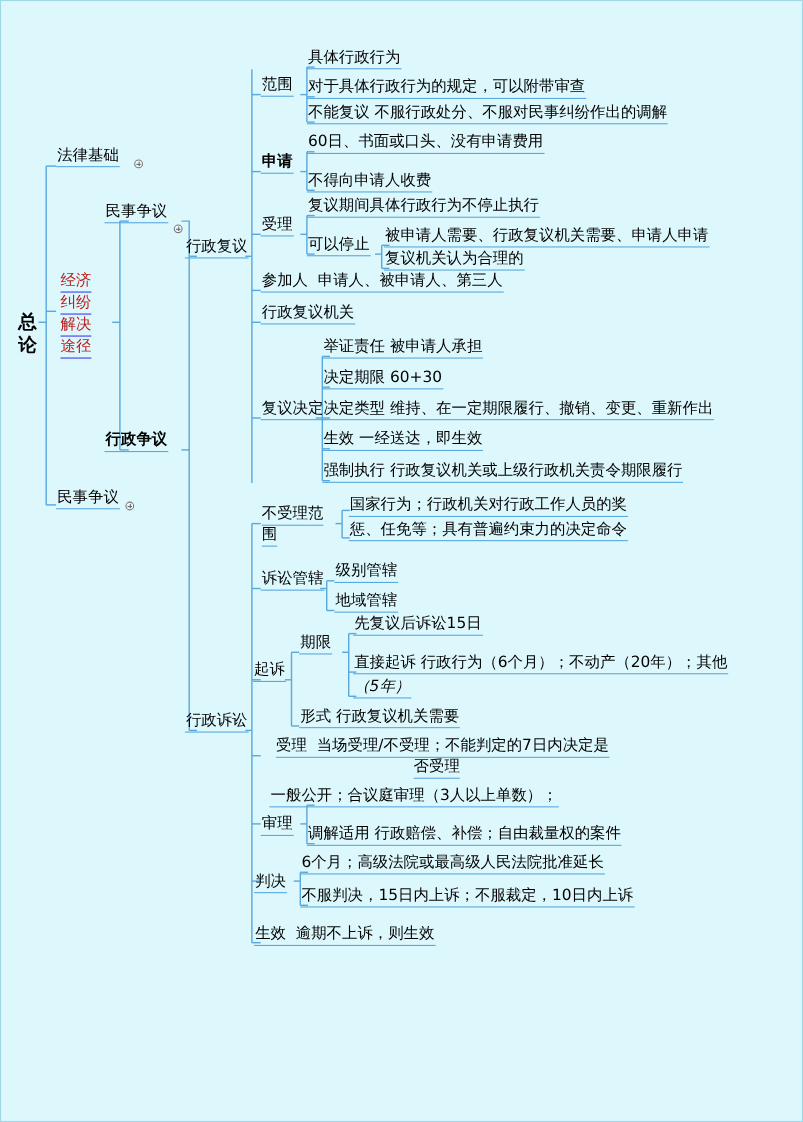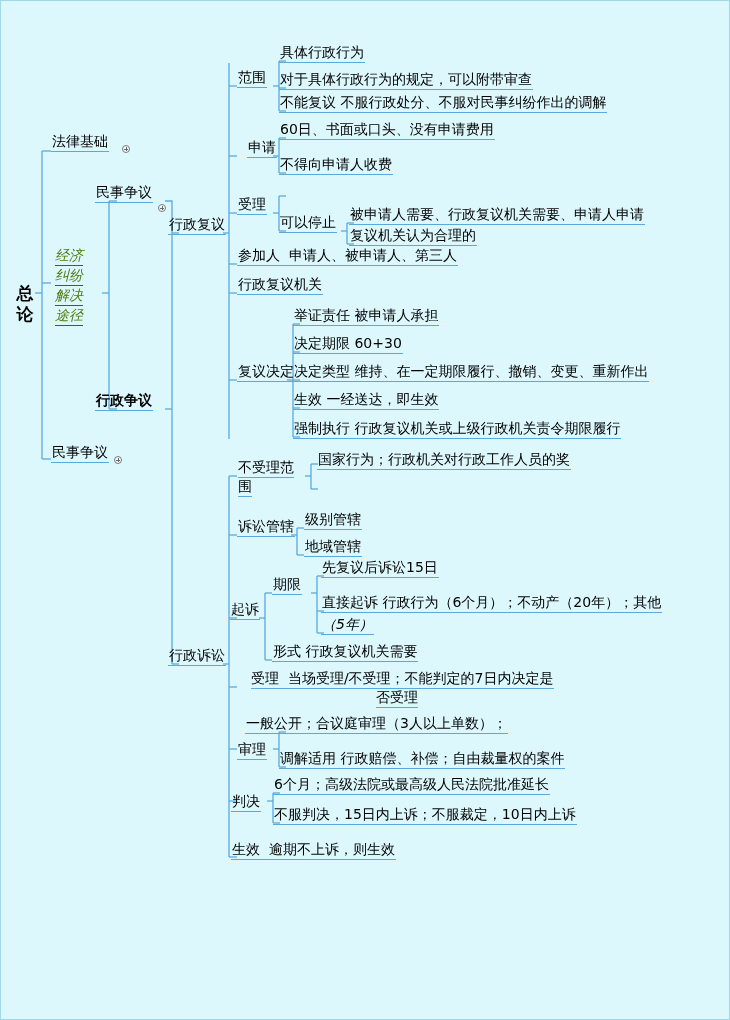--- a/index.html
+++ b/index.html
@@ -46,26 +46,25 @@
   .node.root {
     font-size: 17px;
     font-weight: bold;
     line-height: 21px;
     border-bottom: none;
     white-space: normal;
     width: 26px;
     text-align: center;
   }
   .node.linky {
-    color: #4d7c0f;
+    color: #b91c1c;
     border-bottom: none;
     white-space: normal;
     width: 46px;
     line-height: 19px;
-    font-style: italic;
   }
   .node.linky > .ln {
     display: block;
     border-bottom: 1.2px solid #3c3cf0;
     width: max-content;
     padding-bottom: 0px;
   }
   .plus {
     position: absolute;
     width: 8px; height: 8px;
@@ -212,25 +211,26 @@
   <div class="node" style="left:94px; top:391px;font-weight:bold;">行政争议</div>
 
   <div class="node" style="left:167px; top:215px;">行政复议</div>
   <div class="node" style="left:167px; top:646px;">行政诉讼</div>
 
   <div class="node" style="left:236px; top:68px;">范围</div>
   <div class="node" style="left:278px; top:43px;">具体行政行为</div>
   <div class="node" style="left:278px; top:70px;">对于具体行政行为的规定，可以附带审查</div>
   <div class="node" style="left:278px; top:93px;">不能复议  不服行政处分、不服对民事纠纷作出的调解</div>
 
-  <div class="node" style="left:246px; top:138px;">申请</div>
+  <div class="node" style="left:236px; top:138px;font-weight:bold;">申请</div>
   <div class="node" style="left:278px; top:120px;">60日、书面或口头、没有申请费用</div>
   <div class="node" style="left:278px; top:155px;">不得向申请人收费</div>
 
   <div class="node" style="left:236px; top:195px;">受理</div>
+  <div class="node" style="left:278px; top:178px;">复议期间具体行政行为不停止执行</div>
   <div class="node" style="left:278px; top:213px;">可以停止</div>
   <div class="node" style="left:348px; top:205px;">被申请人需要、行政复议机关需要、申请人申请</div>
   <div class="node" style="left:348px; top:226px;">复议机关认为合理的</div>
 
   <div class="node" style="left:236px; top:246px;">
     <span>参加人</span>&nbsp;&nbsp;<span>申请人、被申请人、第三人</span>
   </div>
 
   <div class="node" style="left:236px; top:275px;">行政复议机关</div>
 
@@ -239,20 +239,21 @@
   <div class="node" style="left:292px; top:334px;">决定期限  60+30</div>
   <div class="node" style="left:292px; top:362px;">决定类型  维持、在一定期限履行、撤销、变更、重新作出</div>
   <div class="node" style="left:292px; top:390px;">生效   一经送达，即生效</div>
   <div class="node" style="left:292px; top:419px;">强制执行  行政复议机关或上级行政机关责令期限履行</div>
 
   <div class="node wrap" style="left:236px; top:458px; width:72px;">
     <span class="ln">不受理范</span>
     <span class="ln">围</span>
   </div>
   <div class="node" style="left:316px; top:450px;">国家行为；行政机关对行政工作人员的奖</div>
+  <div class="node" style="left:316px; top:472px;">惩、任免等；具有普遍约束力的决定命令</div>
 
   <div class="node" style="left:236px; top:517px;">诉讼管辖</div>
   <div class="node" style="left:303px; top:510px;">级别管辖</div>
   <div class="node" style="left:303px; top:537px;">地域管辖</div>
 
   <div class="node" style="left:229px; top:600px;">起诉</div>
   <div class="node" style="left:271px; top:575px;">期限</div>
   <div class="node" style="left:320px; top:558px;">先复议后诉讼15日</div>
   <div class="node" style="left:320px; top:593px;">直接起诉  行政行为（6个月）；不动产（20年）；其他</div>
   <div class="node" style="left:320px; top:615px;font-style:italic;">（5年）</div>

